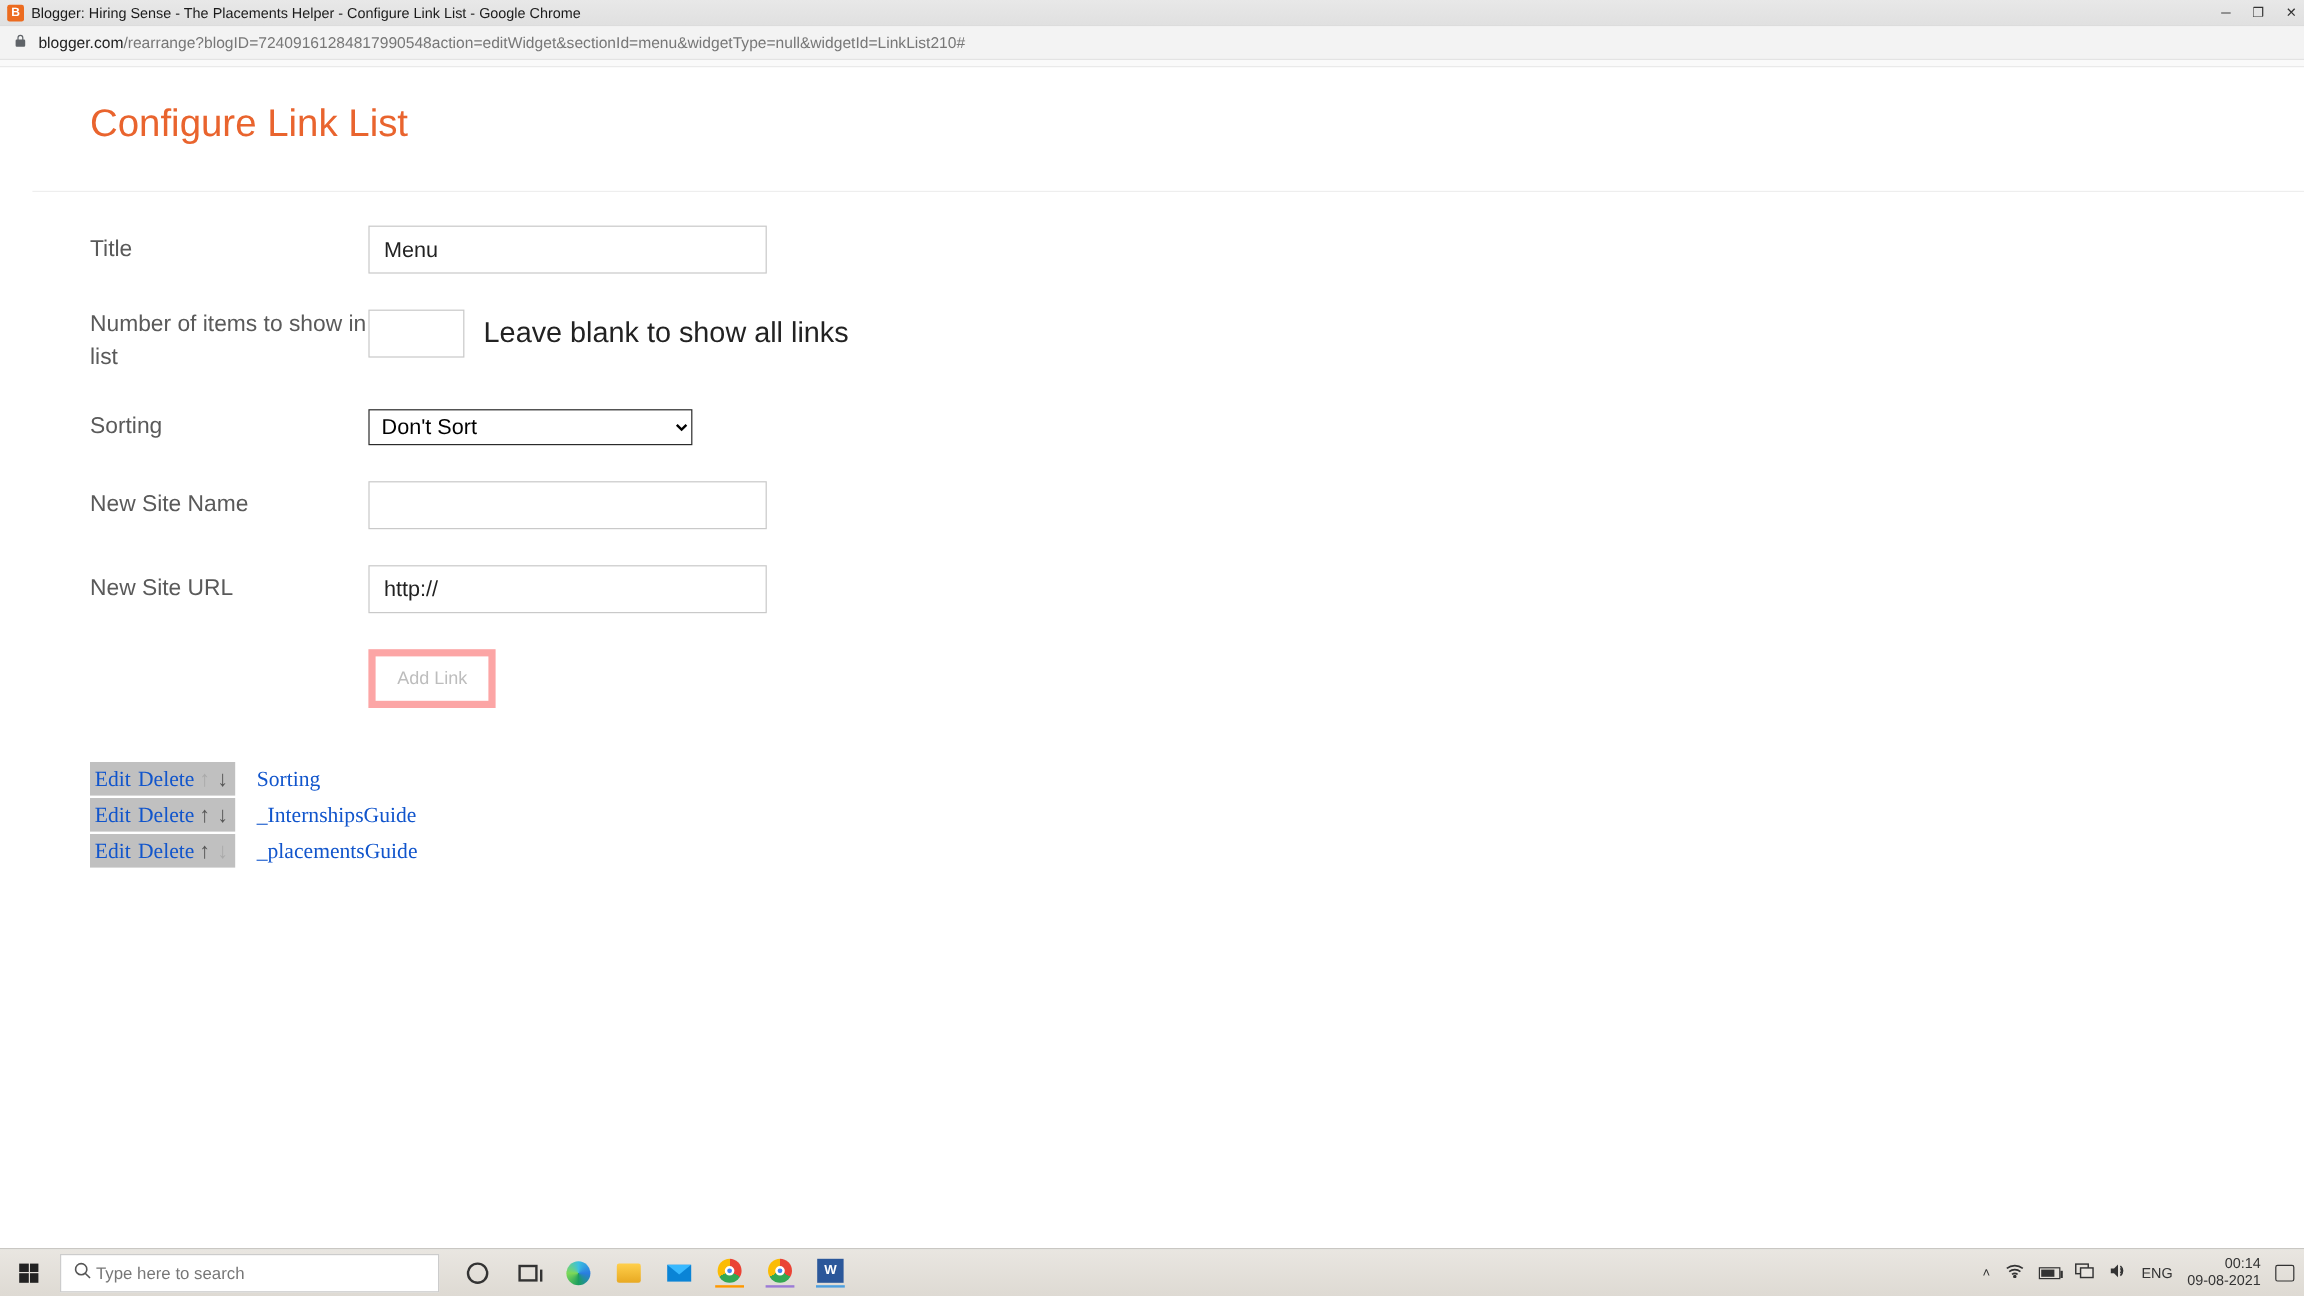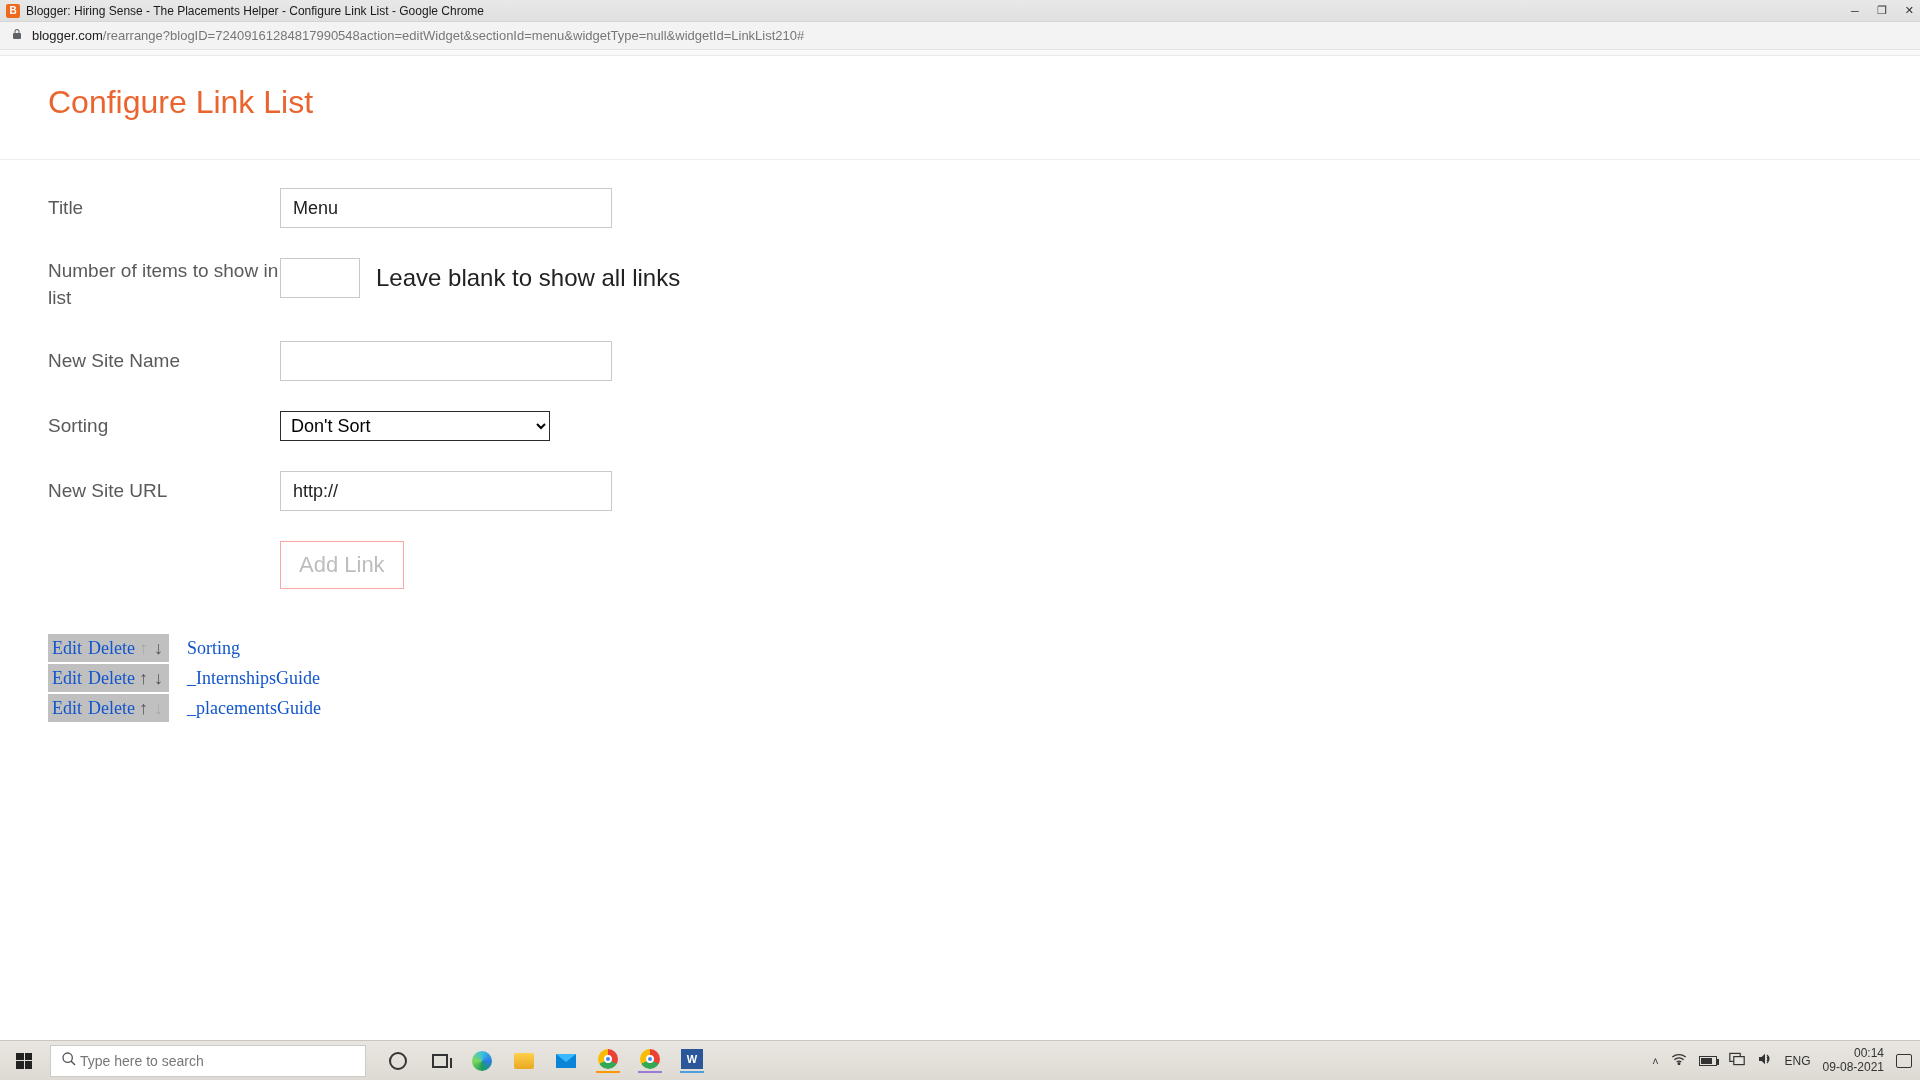--- a/index.html
+++ b/index.html
@@ -14,36 +14,36 @@
 
   
   .address-bar { height:28px; background:#f3f3f3; display:flex; align-items:center; padding:0 10px; border-bottom:1px solid #e3e3e3; font-size:13px; color:#5f6368;text-align:center; }
   .lock-icon { width:14px; text-align:center; margin-right:8px; color:#5f6368; }
   .url-host { color:#222; }
   .url-rest { color:#777; }
 
   .content-top-gap { height:6px; background:#fafafa; border-bottom:1px solid #eaeaea; }
 
   
-  .main { padding: 28px 48px 0 48px; }
+  .main { padding: 28px 48px 0 48px; margin-left: 27px; }
   .page-title { color:#e9642e; font-size:32px; font-weight:400; margin-bottom: 38px; }
   .hr { height:1px; background:#eee; width:1920px; margin-left:-48px; margin-bottom: 28px; }
 
   .form-row { display:flex; align-items:center; margin-bottom: 30px; }
   .form-row.align-top { align-items:flex-start; }
   .form-label { width: 232px; color:#5a5a5a; font-size:19px; line-height:1.4; }
   .form-field { display:flex; align-items:center; gap:16px; }
 
   input.text-input { border:1px solid #c9c9c9; height:40px; font-size:18px; padding:0 12px; width: 332px; background:#fff; color:#222; }
   input.small-input { width:80px; }
   .hint-text { color:#222; font-size:24px; }
 
   select.sort-select { border:1px solid #2b2b2b; height:30px; font-size:18px; padding:0 6px; width:270px; background:#fff; }
 
-  .add-link-btn { border:1px solid #fca5a5; background:#fff; color:#bdbdbd; font-size:22px; padding:10px 18px; margin-left:0; cursor:default;text-align:right; }
+  .add-link-btn { border:6px solid #fca5a5; background:#fff; color:#bdbdbd; font-size:15px; padding:10px 18px; margin-left:0; cursor:default;text-align:right; }
 
   .links-list { margin-top: 44px; }
   .link-row { display:flex; align-items:center; height:30px; font-size:18px;font-family:Liberation Serif, serif; }
   .link-actions { background:#c0c0c0; padding:0 4px; display:flex; align-items:center; gap:2px; height:28px; }
   .link-actions a { color:#1155cc; text-decoration:none; cursor:pointer; }
   .arrow { color:#555; padding:0 2px; cursor:pointer; }
   .arrow.disabled { color:#aaa; cursor:default; }
   .link-spacer { width:18px; }
   .link-name { color:#1155cc; }
 
@@ -123,32 +123,32 @@
 
   <div class="form-row align-top">
     <div class="form-label">Number of items to show in list</div>
     <div class="form-field">
       <input class="text-input small-input" type="text" value="" style="">
       <span class="hint-text">Leave blank to show all links</span>
     </div>
   </div>
 
   <div class="form-row">
-    <div class="form-label">New Site Name</div>
-    <div class="form-field">
-      <input class="text-input" type="text" value="" style="">
-    </div>
-  </div>
-
-  <div class="form-row">
     <div class="form-label">Sorting</div>
     <div class="form-field">
       <select class="sort-select">
         <option>Don't Sort</option>
       </select>
+    </div>
+  </div>
+
+  <div class="form-row">
+    <div class="form-label">New Site Name</div>
+    <div class="form-field">
+      <input class="text-input" type="text" value="" style="">
     </div>
   </div>
 
   <div class="form-row">
     <div class="form-label">New Site URL</div>
     <div class="form-field">
       <input class="text-input" type="text" value="http://" style="">
     </div>
   </div>
 

